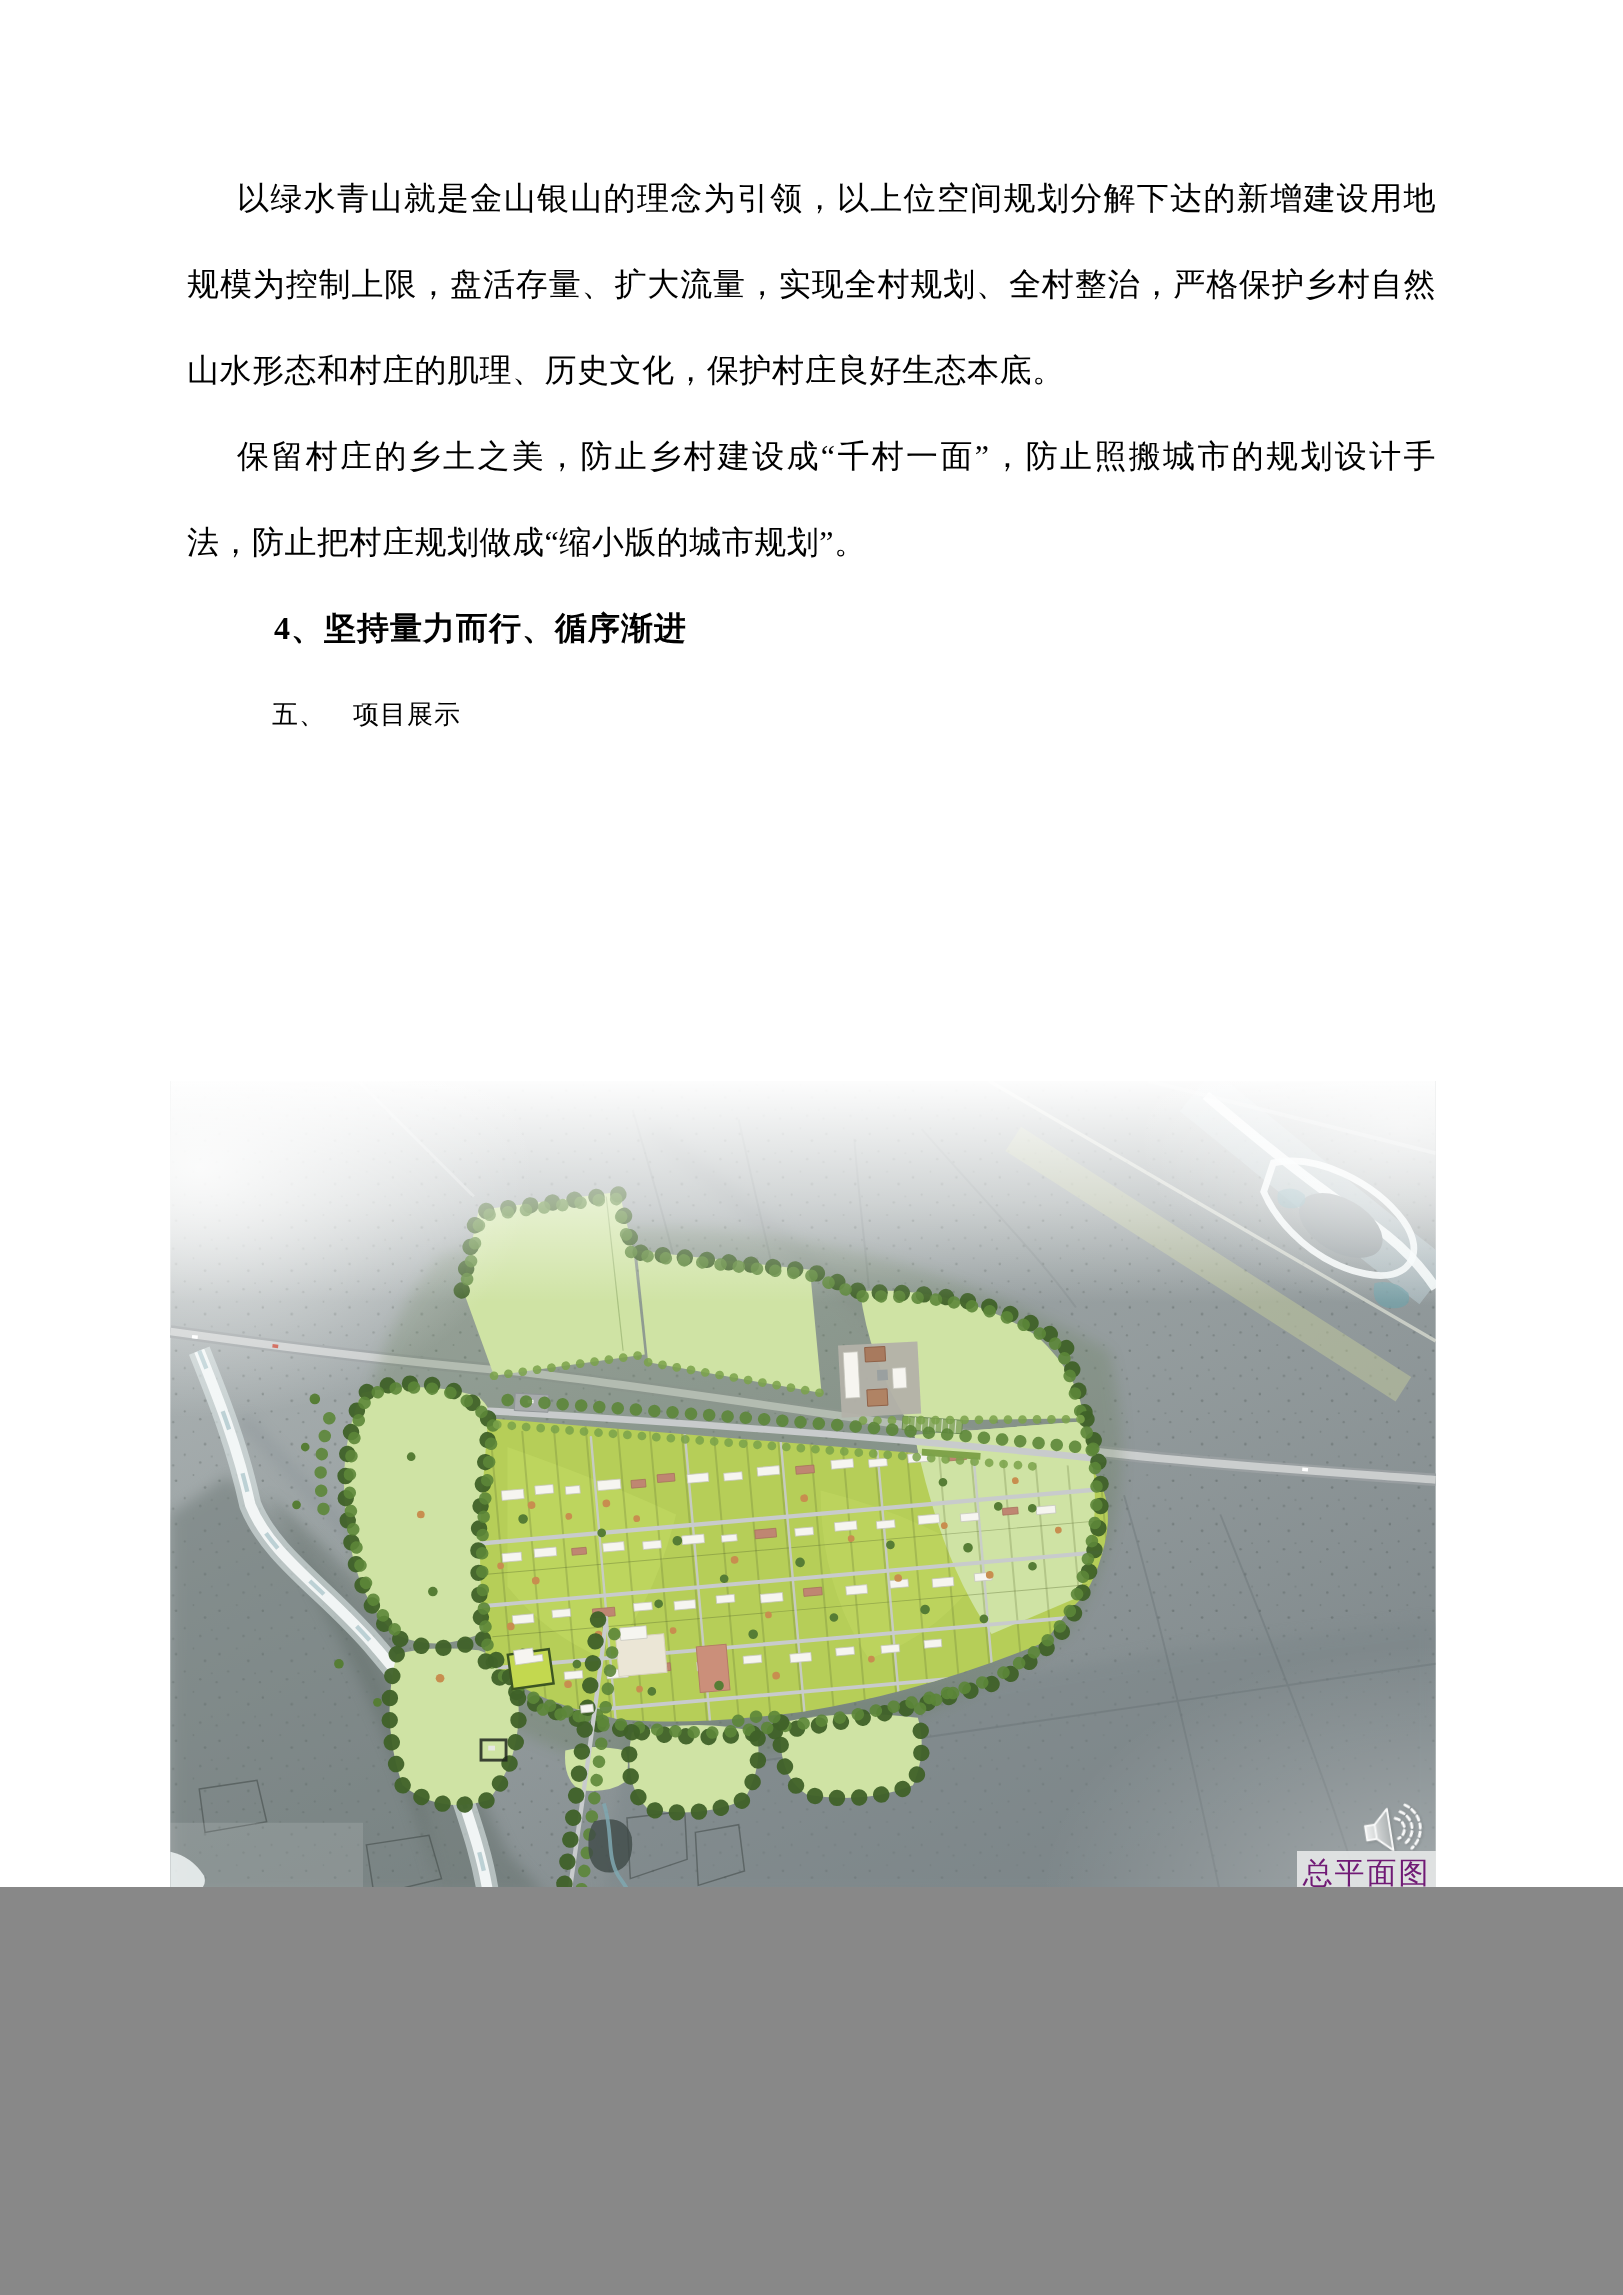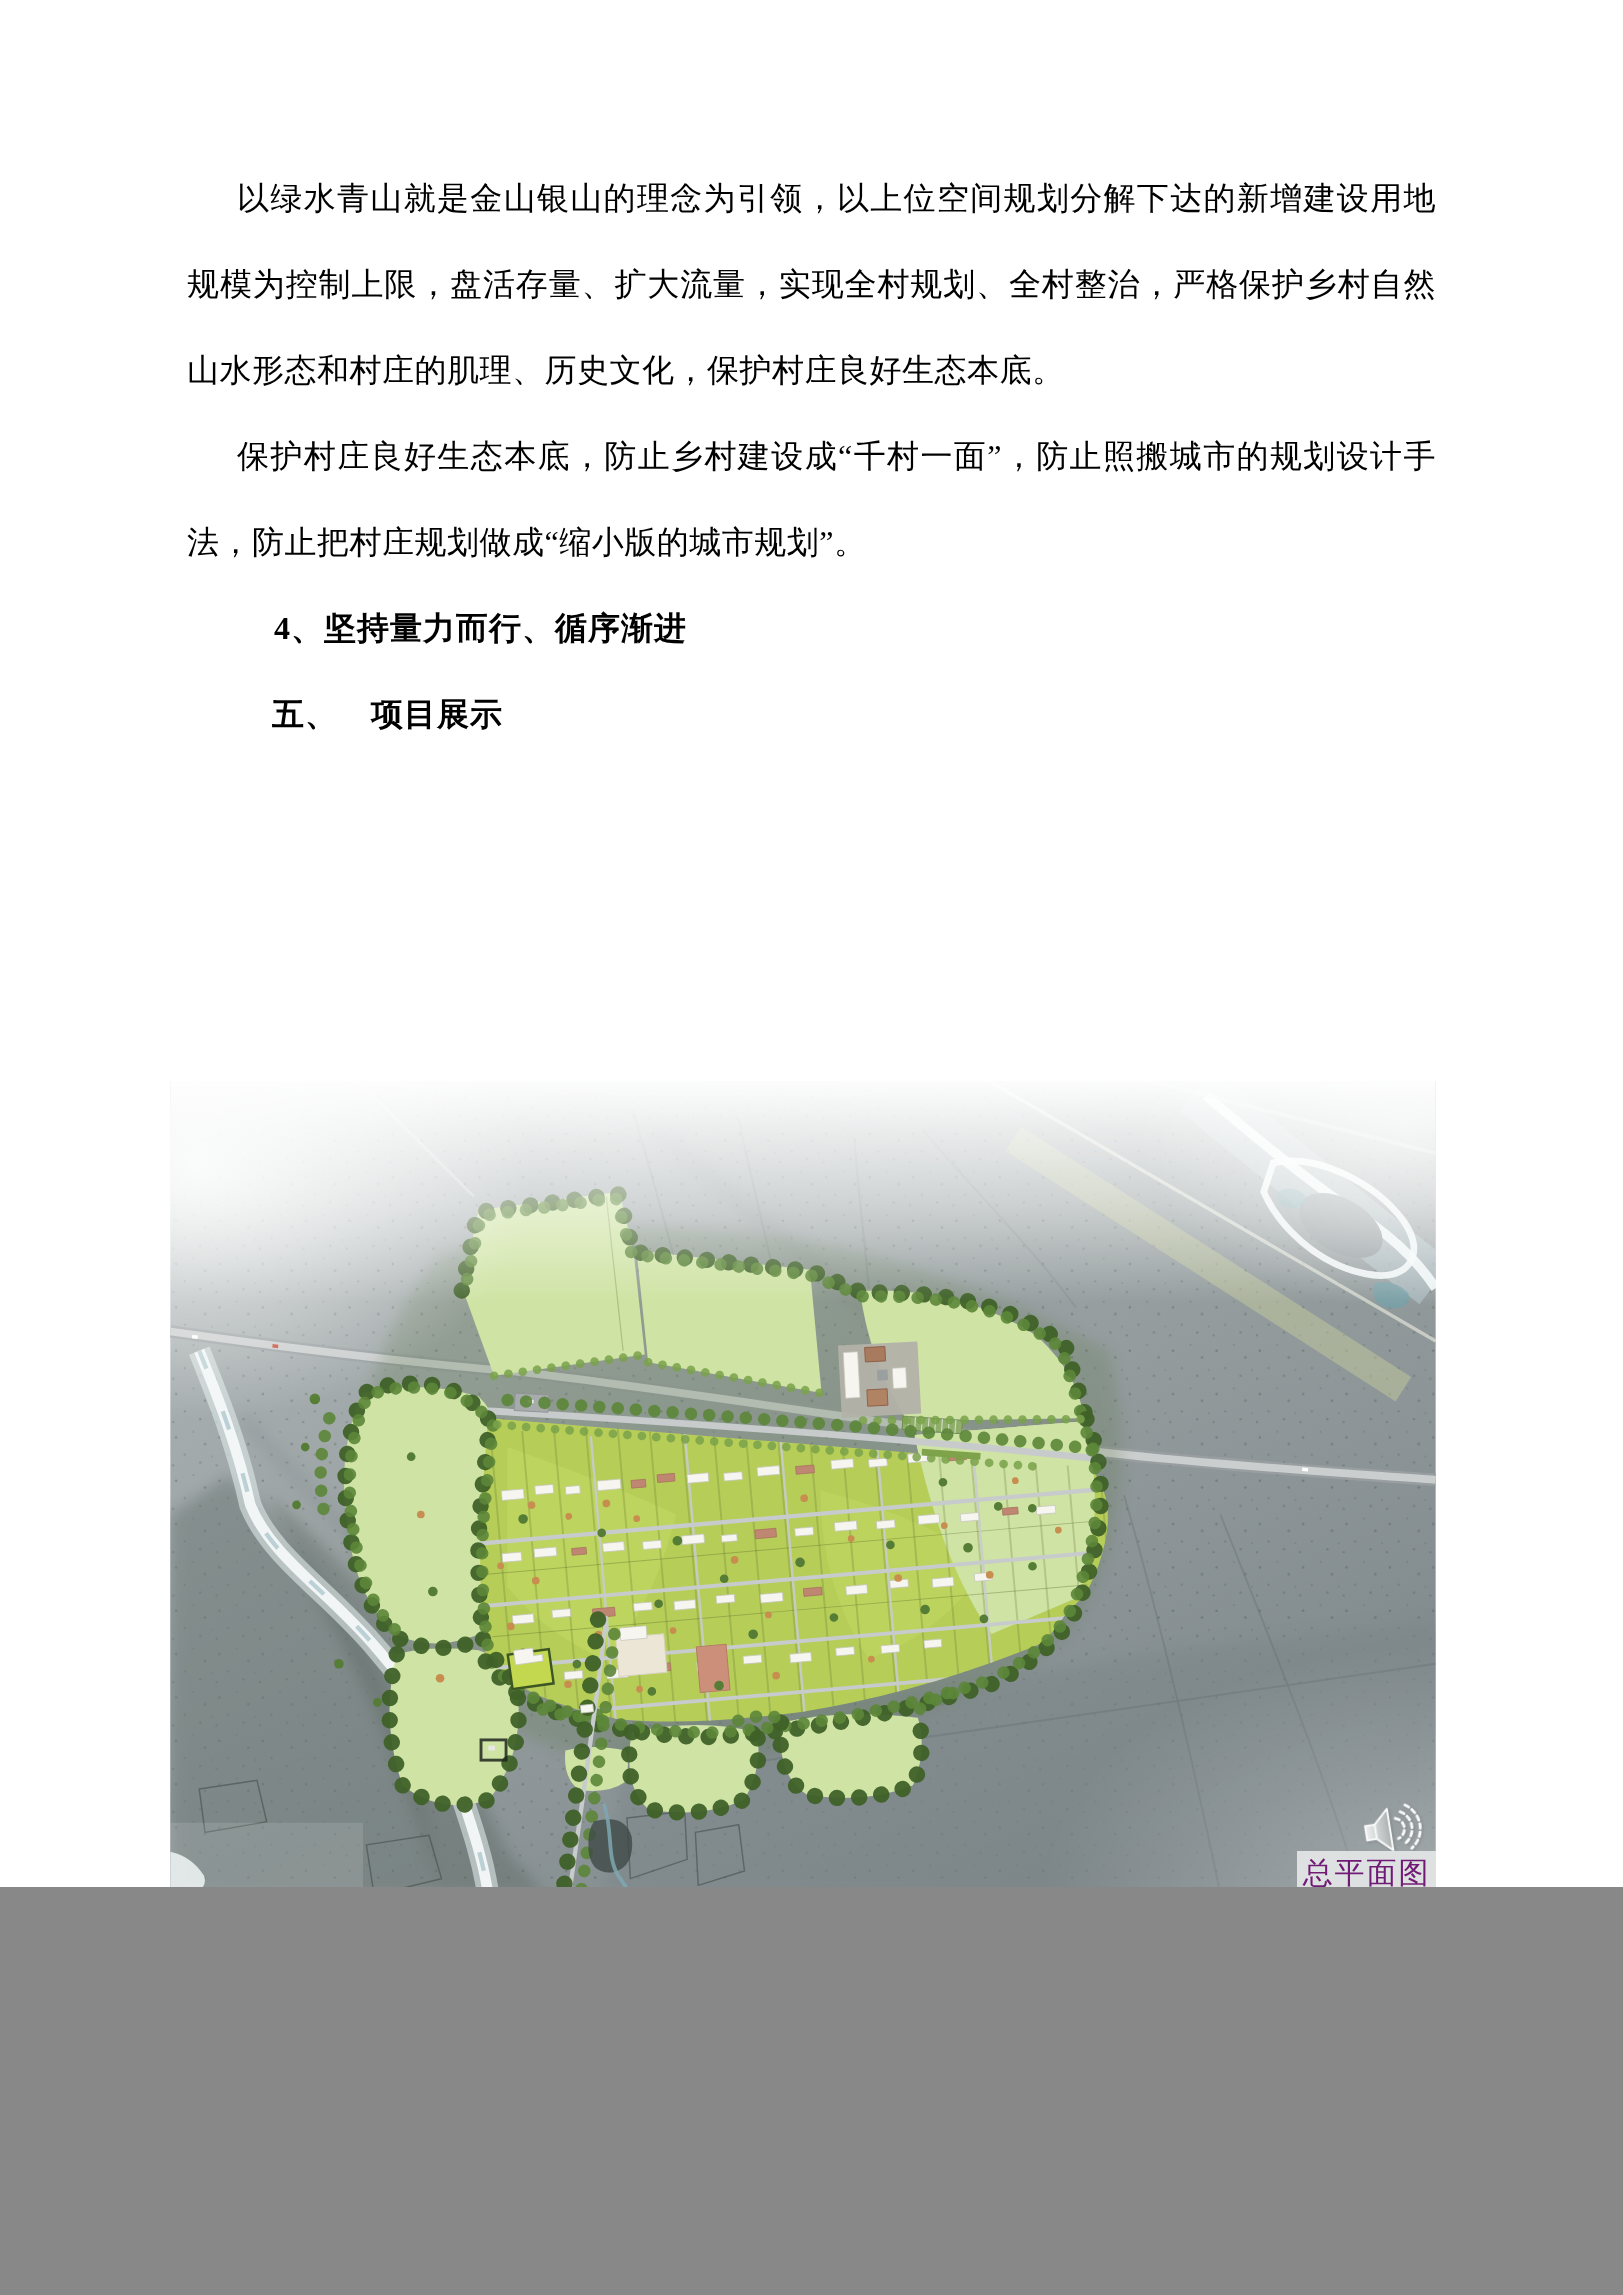--- a/index.html
+++ b/index.html
@@ -2,21 +2,21 @@
 <html style="font-size:7.7px"><head>
 <meta charset="utf-8">
 <style>
   html,body{margin:0;padding:0;background:#888;}
   .page{position:relative;width:1623px;height:1887px;background:#ffffff;overflow:hidden;
         font-family:"Liberation Serif", serif;color:#000;}
   .doc{position:absolute;left:187px;top:155px;width:1249px;font-size:32px;line-height:86px;
        text-align:justify;letter-spacing:0.5px;}
   .doc p{margin:0;text-indent:50px;}
   .doc h3{margin:0;font-size:32px;font-weight:bold;text-indent:87px;letter-spacing:1px;}
-  .doc h2.h5{margin:0;font-size:32px;font-weight:bold;text-indent:85px;
+  .doc h2.h5{margin:0;font-size:26px;font-weight:normal;text-indent:85px;
        font-family:"Liberation Sans", sans-serif;letter-spacing:1px;}
   .figure{position:absolute;left:170px;top:1081px;width:1266px;height:814px;}
   .figure svg{display:block;}
   .map-label{position:absolute;right:0;bottom:0;width:139px;height:44px;
        background:rgba(228,230,230,.92);display:flex;align-items:center;justify-content:center;
        font-family:"Liberation Sans", sans-serif;font-size:30px;letter-spacing:1.9px;color:#701a75;}
   .audio{position:absolute;right:5.8px;bottom:34px;width:73px;height:64px;
        transform:rotate(-9deg);opacity:.95;filter:drop-shadow(1px 1.4px 1.4px rgba(90,95,97,.45));}
   
   .td{fill:none;stroke:#3f6128;stroke-width:34;stroke-dasharray:.1 46;stroke-linecap:round;opacity:.95}
@@ -30,21 +30,21 @@
   .fp{fill:#cfe3a4}
   .fln{fill:none;stroke:#3a423f;stroke-width:3;opacity:.5}
 </style>
 </head>
 <body>
 
 <div class="page">
 
   <div class="doc">
     <p>以绿水青山就是金山银山的理念为引领，以上位空间规划分解下达的新增建设用地规模为控制上限，盘活存量、扩大流量，实现全村规划、全村整治，严格保护乡村自然山水形态和村庄的肌理、历史文化，保护村庄良好生态本底。</p>
-    <p>保护村庄良好生态本底，防止乡村建设成“千村一面”，防止照搬城市的规划设计手法，防止把村庄规划做成“缩小版的城市规划”。</p>
+    <p>保留村庄的乡土之美，防止乡村建设成“千村一面”，防止照搬城市的规划设计手法，防止把村庄规划做成“缩小版的城市规划”。</p>
     <h3>4、坚持量力而行、循序渐进</h3>
     <h2 class="h5">五、　项目展示</h2>
   </div>
 
   <div class="figure">
     <svg viewBox="0 0 2627 1690" width="1266" height="814">
       <defs>
         <linearGradient id="terr" x1="0" y1="0" x2=".7" y2="1">
           <stop offset="0" stop-color="#b6bcbd"></stop>
             <stop offset=".45" stop-color="#9aa2a3"></stop>

